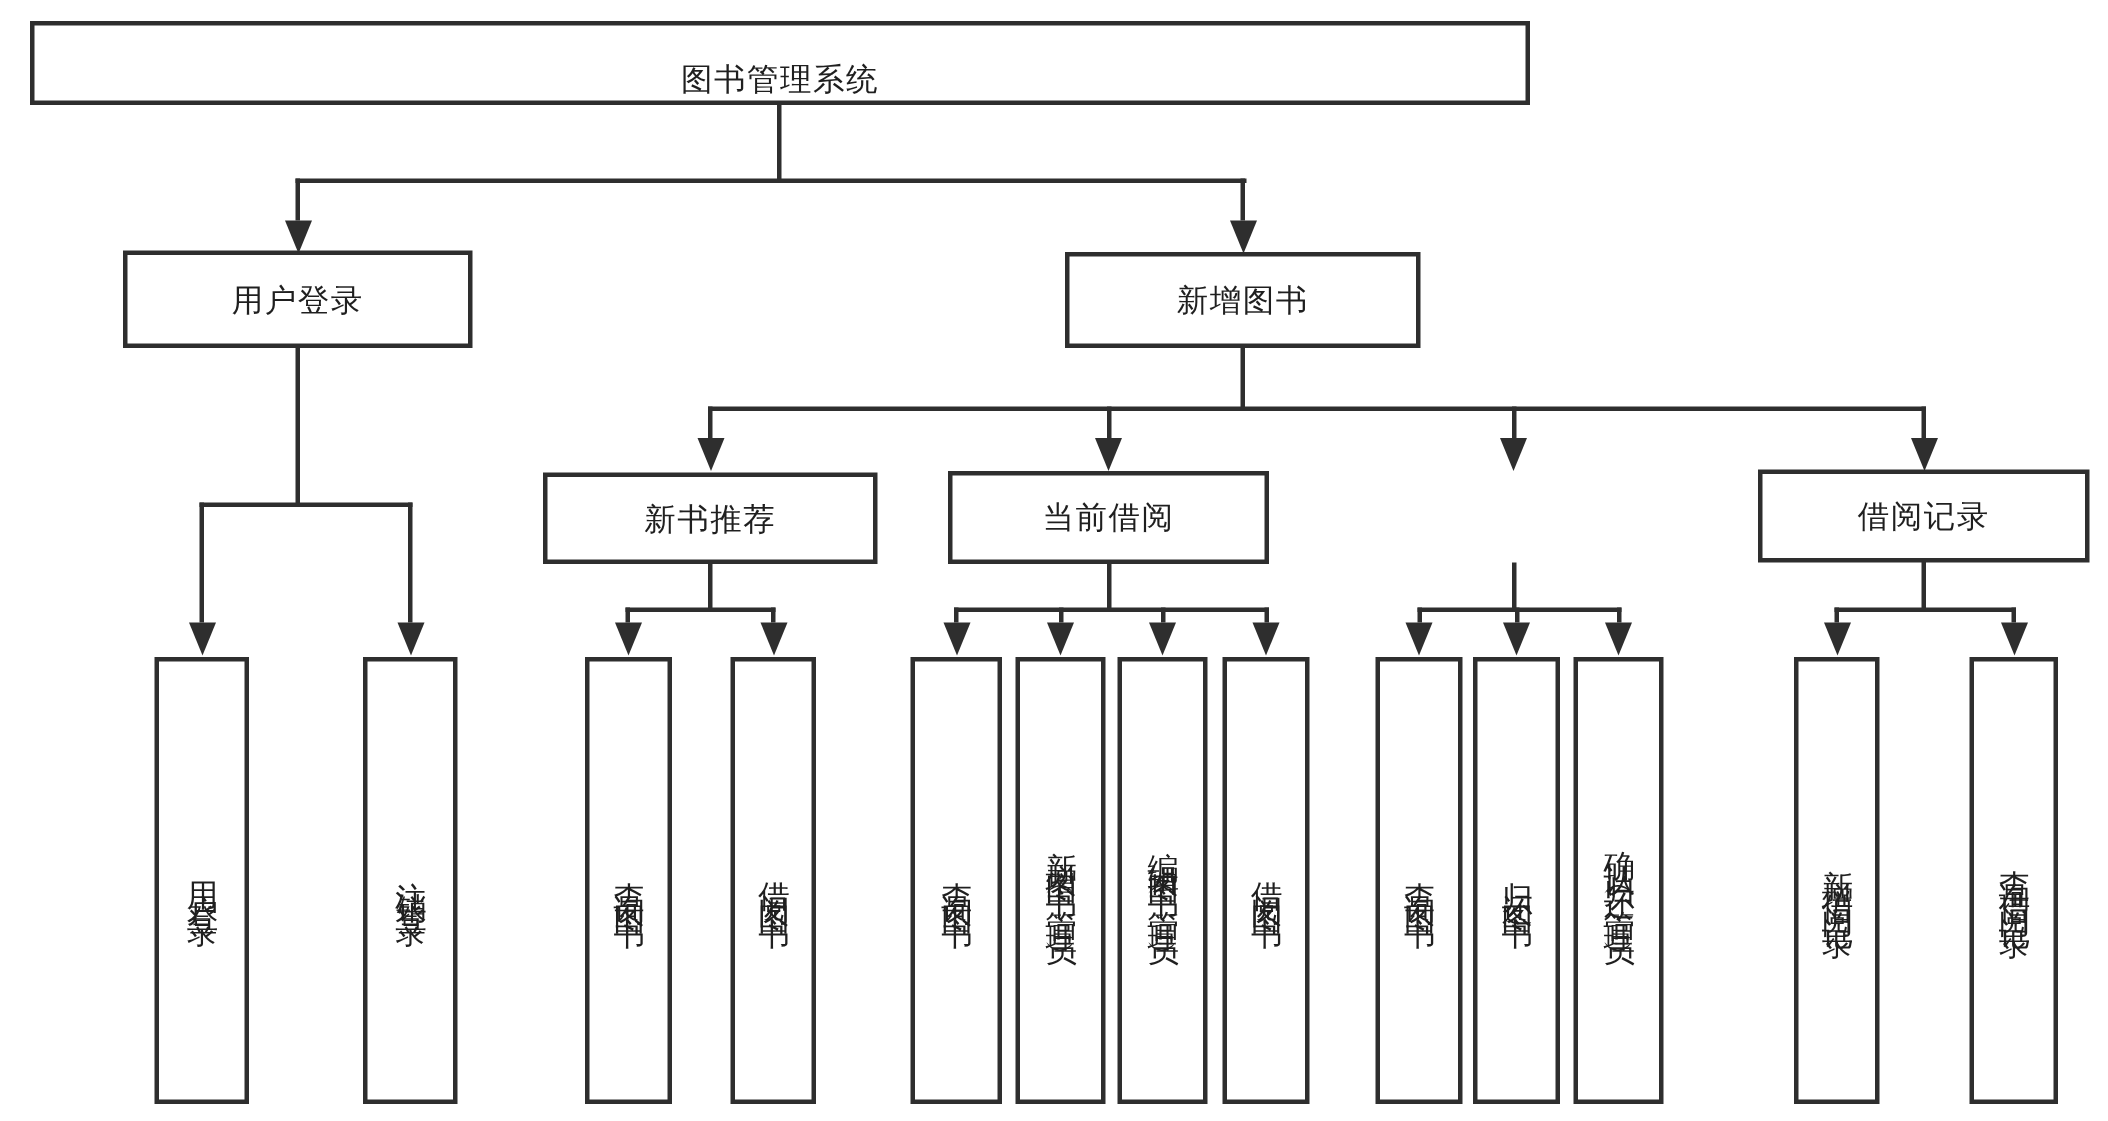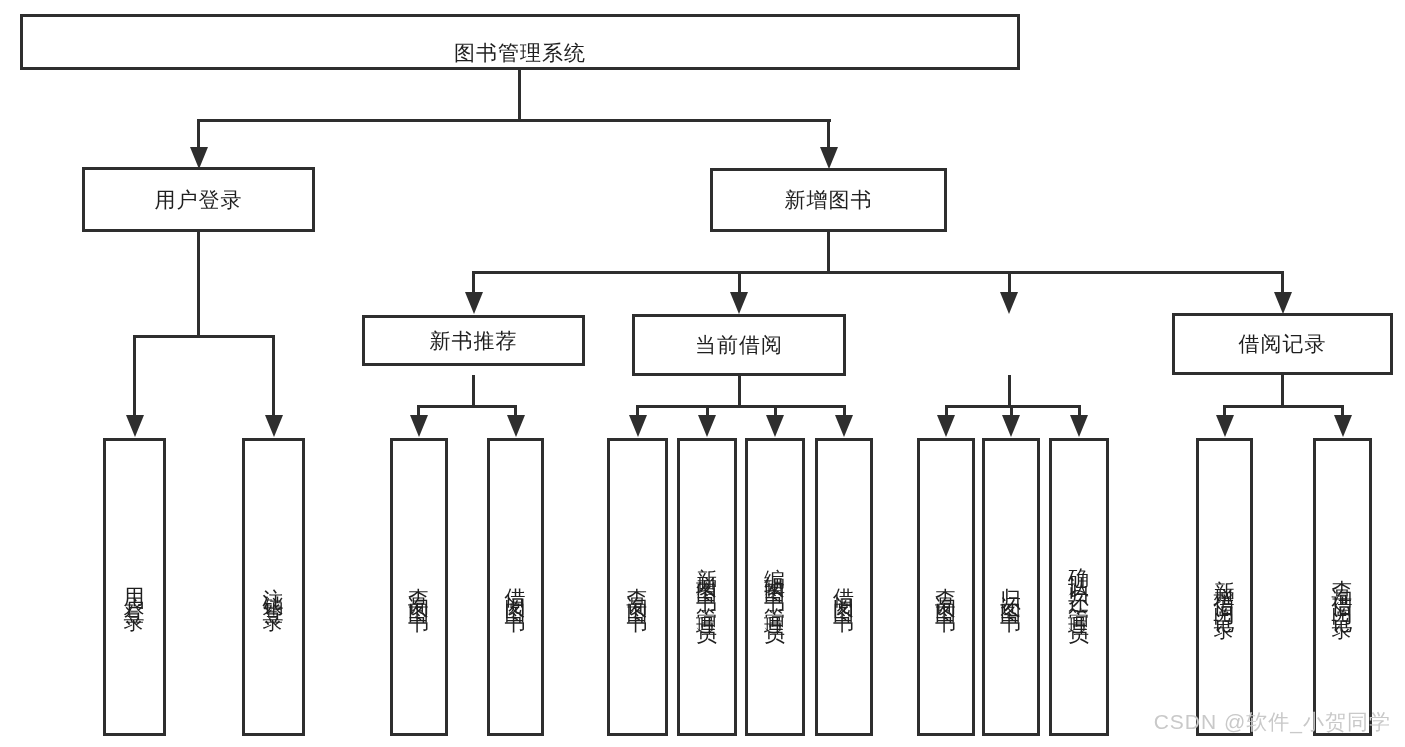--- a/index.html
+++ b/index.html
@@ -61,21 +61,21 @@
   </div>
 
   <div class="box" style="left:82px;top:167px;width:233px;height:65px;">
     <span>用户登录</span>
   </div>
 
   <div class="box" style="left:710px;top:168px;width:237px;height:64px;">
     <span>新增图书</span>
   </div>
 
-  <div class="box" style="left:362px;top:315px;width:223px;height:51px;">
+  <div class="box" style="left:362px;top:315px;width:223px;height:61px;">
     <span>新书推荐</span>
   </div>
 
   <div class="box" style="left:632px;top:314px;width:214px;height:62px;">
     <span>当前借阅</span>
   </div>
 
 
   <div class="box" style="left:1172px;top:313px;width:221px;height:62px;">
     <span>借阅记录</span>
@@ -177,15 +177,14 @@
   <div class="vline" style="left:1078px;top:405px;width:3px;height:10px;"></div>
   <div class="arrow" style="left:1070px;top:415px;"></div>
 
   <div class="vline" style="left:1281px;top:374px;width:3px;height:34px;"></div>
   <div class="hline" style="left:1223px;top:405px;width:121px;height:3px;"></div>
   <div class="vline" style="left:1223px;top:405px;width:3px;height:10px;"></div>
   <div class="arrow" style="left:1216px;top:415px;"></div>
   <div class="vline" style="left:1341px;top:405px;width:3px;height:10px;"></div>
   <div class="arrow" style="left:1334px;top:415px;"></div>
 
-  <div class="watermark">CSDN @软件_小贺同学</div>
 
 </div>
 
 </body></html>

